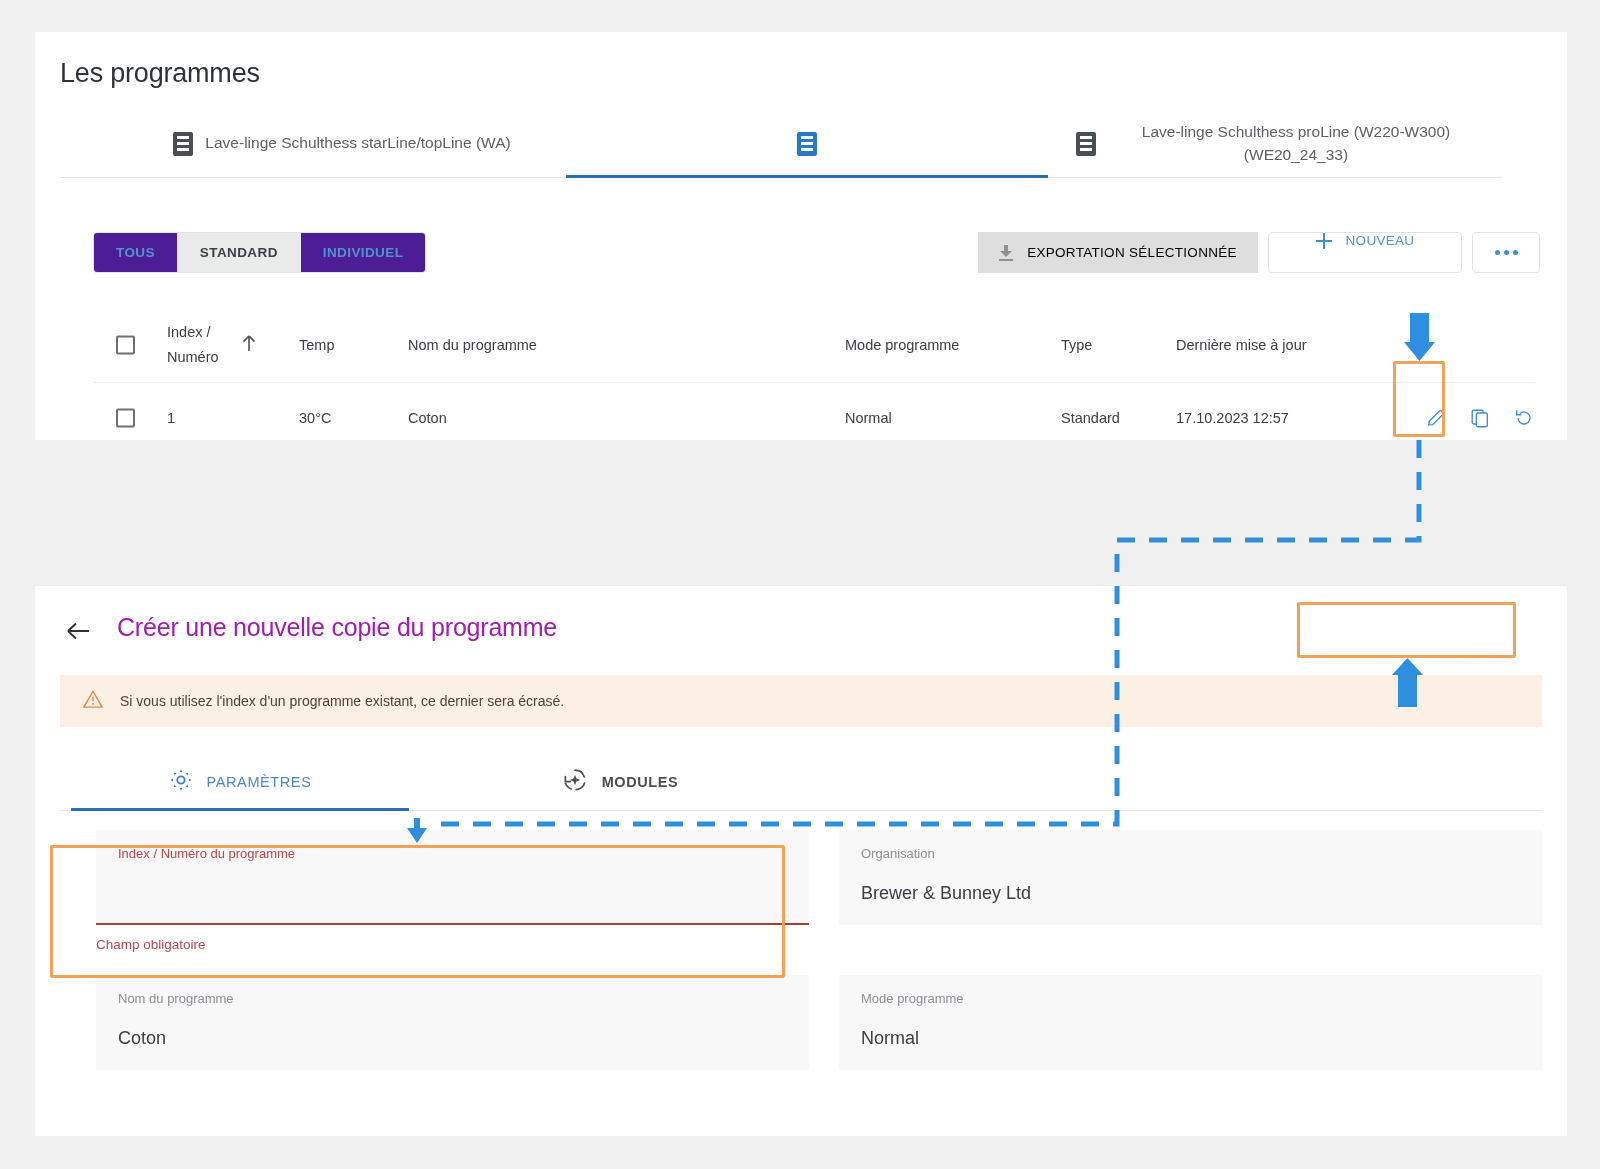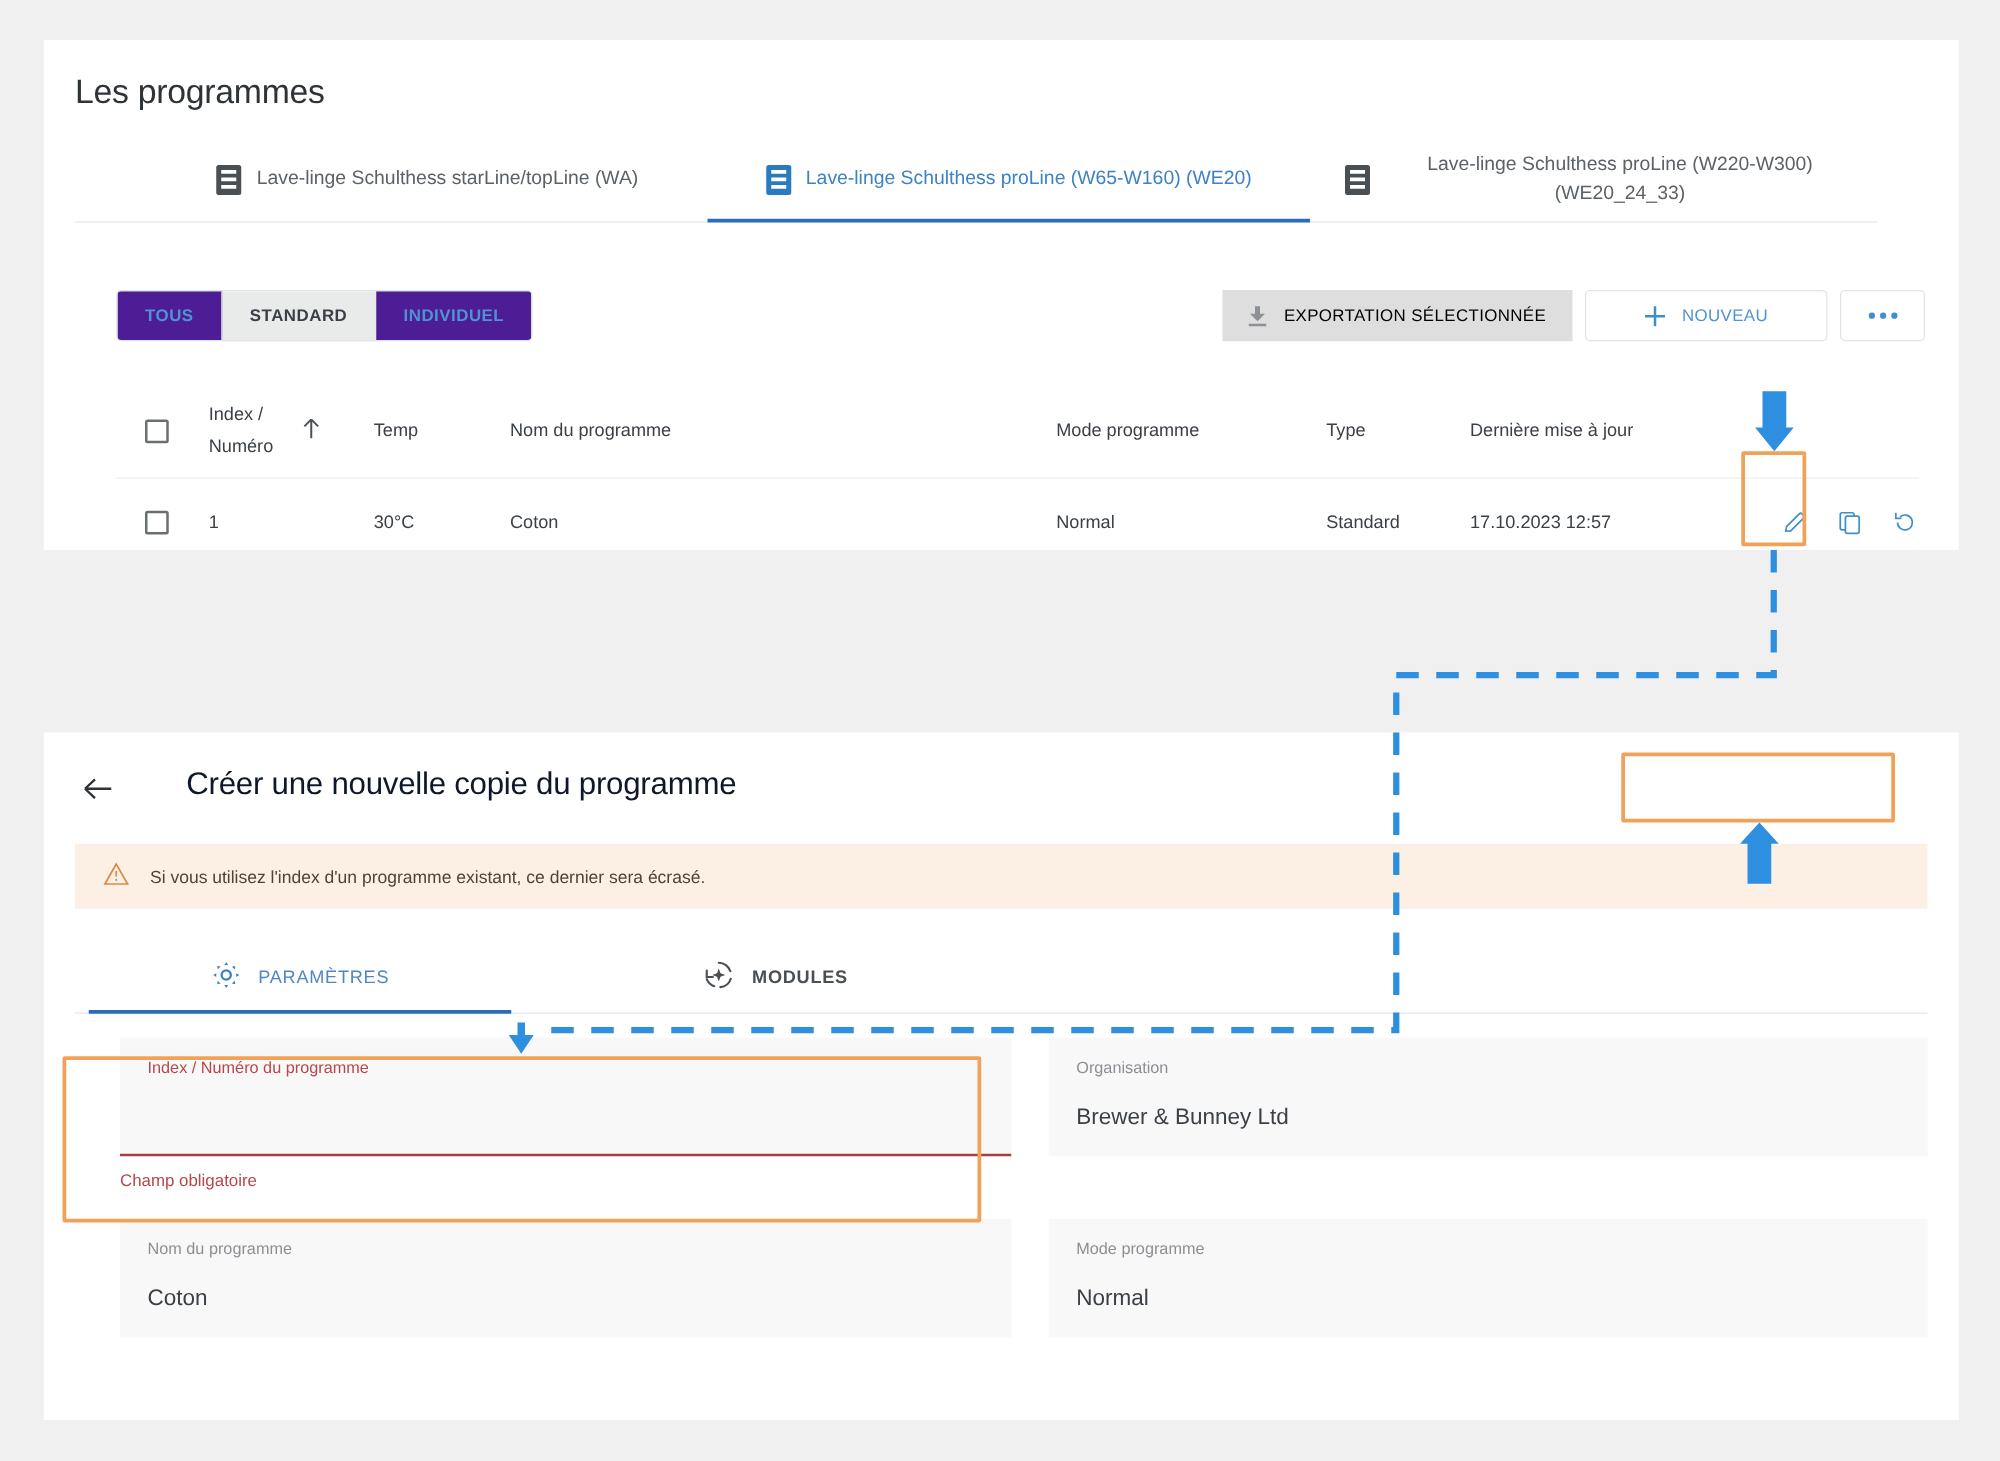--- a/index.html
+++ b/index.html
@@ -97,21 +97,21 @@
     content:""; position:absolute; left:1px; top:6px;
     border-left:6px solid transparent; border-right:6px solid transparent;
     border-top:6px solid #8d9094;
   }
   .dl-bar { position:absolute; left:0; bottom:0; width:14px; height:2px; background:#8d9094; }
 
   .btn-new {
     position: absolute; left: 1233px; top: 200px;
     width: 194px; height: 41px; border-radius: 4px;
     background: #fff; border: 1px solid #dfe3e6;
-    display: flex; align-items: center; justify-content: center; gap: 14px;
+    display: flex; align-items: flex-start; justify-content: center; gap: 14px;
     font-size: 13.5px; letter-spacing: .3px; color: #4f93d1; cursor: pointer;
   }
   .plus-icon { position: relative; width: 16px; height: 16px; flex:0 0 auto; }
   .plus-icon::before, .plus-icon::after {
     content:""; position:absolute; background:#3f8ecd;
   }
   .plus-icon::before { left:0; top:7px; width:16px; height:2px; }
   .plus-icon::after  { left:7px; top:0; width:2px; height:16px; }
 
   .btn-more {
@@ -154,21 +154,21 @@
     display: flex; align-items: center; gap: 22px; }
   .ic { width: 22px; height: 22px; cursor: pointer; }
 
   
   .back-arrow {
     position: absolute; left: 28px; top: 30px;
     width: 30px; height: 30px; cursor: pointer;
   }
   .detail-title {
     position: absolute; left: 82px; top: 27px;
-    font-size: 25px; color: #0f172a; letter-spacing: -0.2px; margin-left: 32px;
+    font-size: 25px; color: #a21caf; letter-spacing: -0.2px;
   }
   .btn-save {
     position: absolute; left: 1274px; top: 21px;
     width: 203px; height: 43px; border-radius: 4px;
     background: #fff; border: 1px solid #d8e2ec;
     display:flex; align-items:center; justify-content:center;
     font-size: 14px; letter-spacing: .9px; color: #3c6fa8; font-weight: 600;
     cursor: pointer;
   }
 
@@ -241,21 +241,20 @@
 
     <div class="device-tabs">
 
       <div class="device-tab" id="device-tab-0">
         <span class="doc-icon"></span>
         <span class="dt-label">Lave-linge Schulthess starLine/topLine (WA)</span>
       </div>
 
       <div class="device-tab active" id="device-tab-1">
         <span class="doc-icon"></span>
-        <span class="dt-label">Lave-linge Schulthess proLine (W65-W160) (WE20)</span>
       </div>
 
       <div class="device-tab" id="device-tab-2">
         <span class="doc-icon"></span>
         <span class="dt-label">Lave-linge Schulthess proLine (W220-W300) (WE20_24_33)</span>
       </div>
     </div>
 
     <div class="filter-group">
       <div class="filter-btn">TOUS</div>

